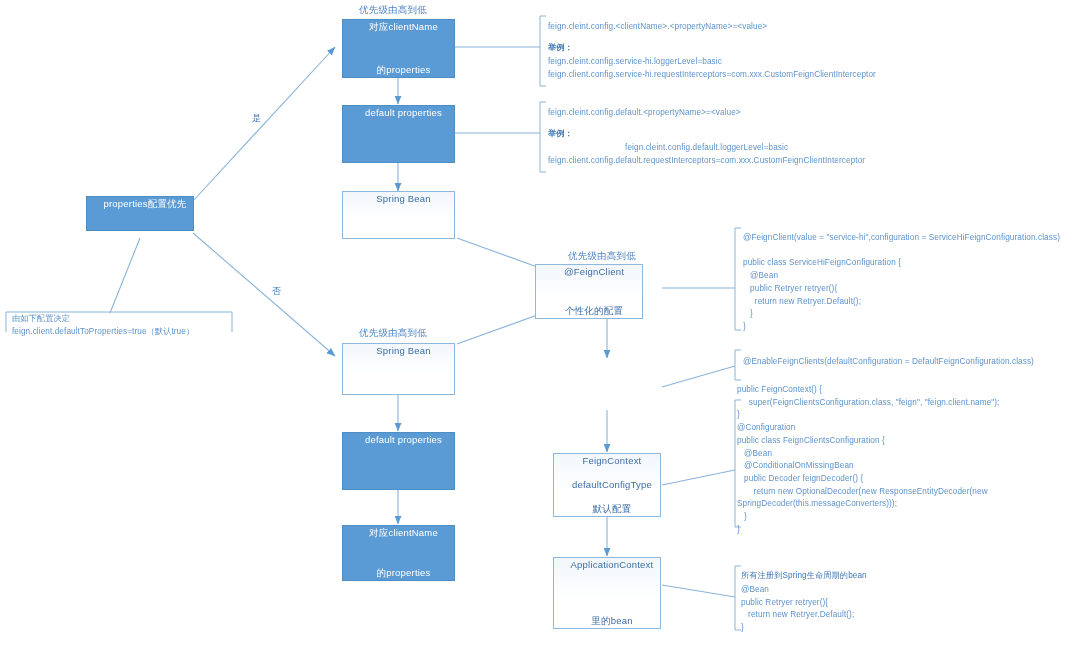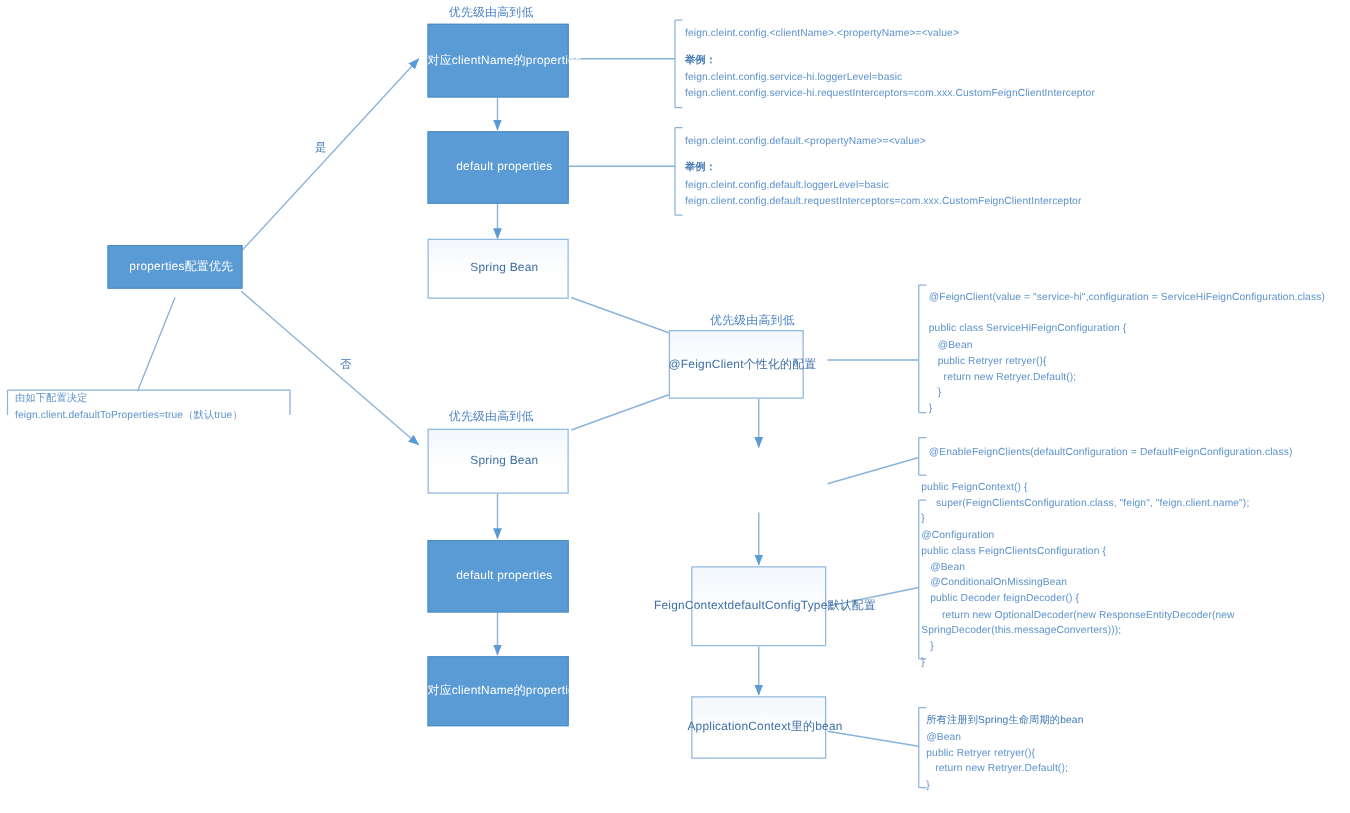--- a/index.html
+++ b/index.html
@@ -23,22 +23,23 @@
     left: 0;
     top: 0;
     width: 1080px;
     height: 650px;
     pointer-events: none;
   }
   .node {
     position: absolute;
     box-sizing: border-box;
     display: flex;
+    flex-direction: column;
     align-items: center;
-    justify-content: center;
+    justify-content: space-between;
     text-align: center;
     font-size: 9.5px;
     line-height: 1.45;
     letter-spacing: 0.2px;
     padding-left: 10px;
   }
   .node.filled {
     background: #5b9bd5;
     border: 1px solid #4e8ec4;
     color: #ffffff;
@@ -173,36 +174,36 @@
     <span class="ln">个性化的配置</span>
   </div>
 
 
   <div class="node outline" style="left:553px; top:453px; width:108px; height:64px;">
     <span class="ln">FeignContext</span>
     <span class="ln">defaultConfigType</span>
     <span class="ln">默认配置</span>
   </div>
 
-  <div class="node outline" style="left:553px; top:557px; width:108px; height:50px;">
+  <div class="node outline" style="left:553px; top:557px; width:108px; height:72px;">
     <span class="ln">ApplicationContext</span>
     <span class="ln">里的bean</span>
   </div>
 
   <div class="note" style="left:12px; top:313px;">由如下配置决定
 feign.client.defaultToProperties=true（默认true）</div>
 
   <div class="note" style="left:548px; top:21px;">feign.cleint.config.&lt;clientName&gt;.&lt;propertyName&gt;=&lt;value&gt;</div>
   <div class="note em" style="left:548px; top:42px; color:#3f78b5; font-weight:bold;">举例：</div>
   <div class="note" style="left:548px; top:56px;">feign.cleint.config.service-hi.loggerLevel=basic
 feign.client.config.service-hi.requestInterceptors=com.xxx.CustomFeignClientInterceptor</div>
 
   <div class="note" style="left:548px; top:107px;">feign.cleint.config.default.&lt;propertyName&gt;=&lt;value&gt;</div>
   <div class="note em" style="left:548px; top:128px; color:#3f78b5; font-weight:bold;">举例：</div>
-  <div class="note" style="left:548px; top:142px;">feign.cleint.config.default.loggerLevel=basic
+  <div class="note" style="left:548px; top:142px;text-align:center;">feign.cleint.config.default.loggerLevel=basic
 feign.client.config.default.requestInterceptors=com.xxx.CustomFeignClientInterceptor</div>
 
   <div class="note" style="left:743px; top:232px;">@FeignClient(value = "service-hi",configuration = ServiceHiFeignConfiguration.class)
 
 public class ServiceHiFeignConfiguration {
    @Bean
    public Retryer retryer(){
      return new Retryer.Default();
    }
 }</div>

